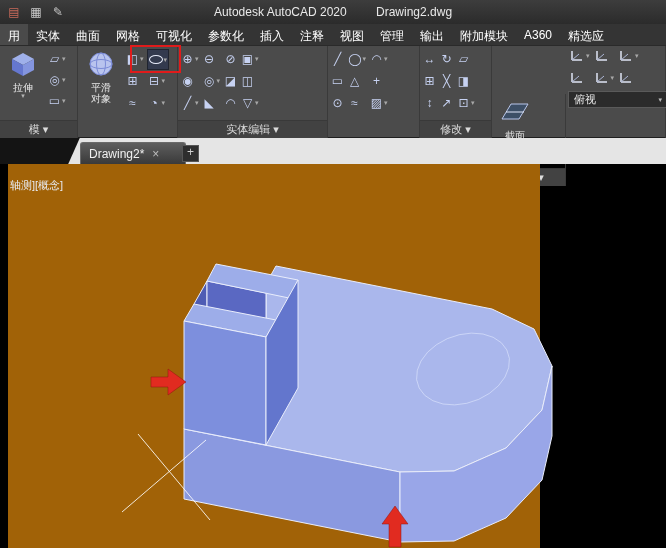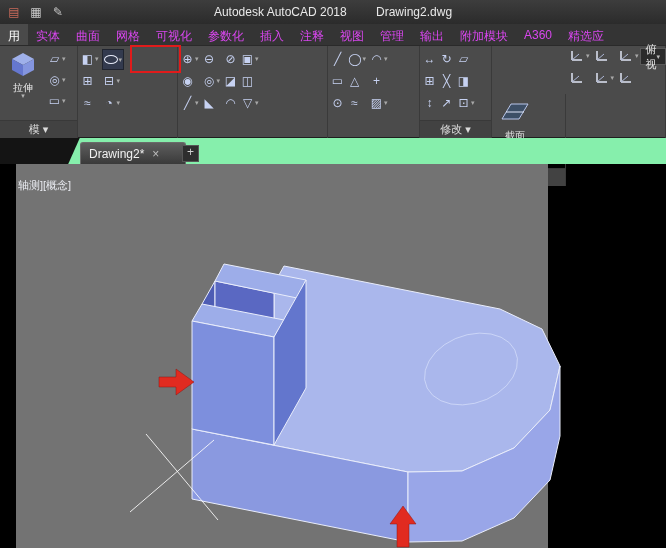--- a/index.html
+++ b/index.html
@@ -11,21 +11,21 @@
     background:linear-gradient(#3d3d3d,#2b2b2b);display:flex;align-items:center;}
   .tb-icons{display:flex;gap:6px;padding-left:6px;}
   .tb-icons .ticon{width:16px;height:16px;font-size:12px;line-height:16px;text-align:center;
     color:#c9c9c9;cursor:default;}
   .tb-icons .ticon:first-child{color:#c96a5a;}
   .tb-title{position:absolute;left:0;right:0;text-align:center;color:#e9e9e9;font-size:12px;}
   .tb-title .doc{margin-left:26px;}
   
   .ribbontabs{position:absolute;left:0;top:24px;width:666px;height:22px;background:#343434;
     display:flex;align-items:stretch;overflow:hidden;border-bottom:1px solid #2a2a2a;box-sizing:border-box;}
-  .rtab{color:#d946ef;font-size:12px;padding:4px 8px 0 8px;white-space:nowrap;cursor:default;}
+  .rtab{color:#ffffff;font-size:12px;padding:4px 8px 0 8px;white-space:nowrap;cursor:default;}
   .rtab.active{background:#4a4a4a;color:#ffffff;}
   
   .ribbonbody{position:absolute;left:0;top:46px;width:666px;height:92px;background:#4b4b4b;
     display:flex;border-bottom:1px solid #1f1f1f;box-sizing:border-box;}
   .panel{height:92px;display:flex;flex-direction:column;border-right:1px solid #3a3a3a;box-sizing:border-box;}
   .pbody{flex:1;display:flex;align-items:flex-start;padding:3px 2px 0 2px;gap:3px;overflow:hidden;}
   .plabel{height:17px;background:#424242;color:#dcdcdc;font-size:11px;text-align:center;
     line-height:16px;border-top:1px solid #393939;white-space:nowrap;overflow:hidden;cursor:default;}
   .bigbtn{display:flex;flex-direction:column;align-items:center;width:42px;padding-top:2px;cursor:default;}
   .bigbtn .blines{color:#e6e6e6;font-size:10px;line-height:11px;text-align:center;margin-top:1px;}
@@ -34,51 +34,51 @@
   .migrid{display:grid;grid-auto-rows:21px;column-gap:2px;row-gap:1px;}
   .mi{display:flex;align-items:center;height:19px;padding:0 1px;cursor:default;}
   .mi .g{color:#c7d2f2;font-size:12px;line-height:14px;min-width:13px;text-align:center;}
   .mi .dd{color:#a8a8a8;font-size:7px;margin-left:1px;}
   .mi.dark{background:#333a4e;border:1px solid #20242f;}
   .ellipse-ic{display:inline-block;width:12px;height:7px;border:1.5px solid #e8ecfa;border-radius:50%;}
   .vcombo{display:flex;align-items:center;justify-content:space-between;width:88px;height:15px;
     background:#2b2b2b;border:1px solid #5a5a5a;color:#e8e8e8;font-size:11px;padding:0 5px;
     margin-top:2px;cursor:default;}
   .vcombo .dd{font-size:7px;color:#bbb;}
-  .coordwrap{display:flex;flex-direction:row;align-items:flex-start;padding-left:2px;}
-  
-  .filebar{position:absolute;left:0;top:138px;width:666px;height:26px;background:#86efac;overflow:hidden;}
+  .coordwrap{display:flex;flex-direction:column;align-items:flex-start;padding-left:2px;}
+  
+  .filebar{position:absolute;left:0;top:138px;width:666px;height:26px;background:#e5e5e5;overflow:hidden;}
   .fwedge{position:absolute;left:-18px;top:0;width:92px;height:26px;background:#141414;
     transform:skewX(-24deg);}
   .ftab{position:absolute;left:80px;top:4px;height:22px;min-width:88px;padding:0 8px;
     background:linear-gradient(#5e5e5e,#383838);border:1px solid #6a6a6a;border-bottom:none;
     border-radius:3px 3px 0 0;color:#f0f0f0;font-size:12px;display:flex;align-items:center;gap:8px;cursor:default;}
   .ftab .fx{color:#bdbdbd;font-size:12px;cursor:default;}
   .fplus{position:absolute;left:182px;top:7px;width:15px;height:15px;background:#2e2e2e;
     border:1px solid #565656;color:#cfcfcf;font-size:12px;line-height:13px;text-align:center;cursor:default;}
   
-  .viewport{position:absolute;left:16px;top:164px;width:532px;height:384px;background:#737373;}
+  .viewport{position:absolute;left:8px;top:164px;width:532px;height:384px;background:#a16207;}
   .vplabel{position:absolute;left:2px;top:14px;color:#e8eaf0;font-size:11px;cursor:default;}
   #canvas{position:absolute;left:0;top:0;}
   
   .hl{position:absolute;border:2px solid #e01b1b;background:transparent;pointer-events:none;}
 </style>
 </head>
 <body>
 
 <div class="app">
 
   <div class="titlebar">
     <div class="tb-icons" id="tb-icons">
         <span class="ticon">▤</span>
         <span class="ticon">▦</span>
         <span class="ticon">✎</span>
       </div>
     <div class="tb-title">
-      <span>Autodesk AutoCAD 2018</span>
+      <span>Autodesk AutoCAD 2020</span>
       <span class="doc">Drawing2.dwg</span>
     </div>
   </div>
 
   <div class="ribbontabs" id="ribbon-tabs">
       <div class="rtab active">用</div>
       <div class="rtab">实体</div>
       <div class="rtab">曲面</div>
       <div class="rtab">网格</div>
       <div class="rtab">可视化</div>
@@ -119,20 +119,31 @@
             <div class="mi">
               <span class="g">▭</span>
               <span class="dd">▾</span>
             </div>
           </div>
         </div>
         <div class="plabel">模 ▾</div>
       </div>
       <div class="panel" style="width: 100px;">
         <div class="pbody">
+          <div class="bigbtn">
+            <div class="bicon"><svg width="26" height="26" viewBox="0 0 26 26">
+                <circle cx="13" cy="13" r="11" fill="#b9c4ee" stroke="#7c8cd8"></circle>
+                <ellipse cx="13" cy="13" rx="11" ry="4.5" fill="none" stroke="#7c8cd8"></ellipse>
+                <ellipse cx="13" cy="13" rx="4.5" ry="11" fill="none" stroke="#7c8cd8"></ellipse>
+              </svg></div>
+            <div class="blines">
+              <div>平滑</div>
+              <div>对象</div>
+            </div>
+          </div>
           <div class="migrid" style="grid-template-columns: repeat(2, auto);">
             <div class="mi">
               <span class="g">◧</span>
               <span class="dd">▾</span>
             </div>
             <div class="mi dark">
               <span class="ellipse-ic"></span>
               <span class="dd">▾</span>
             </div>
             <div class="mi">
@@ -191,20 +202,21 @@
             </div>
             <div class="mi">
               <span class="g">◠</span>
             </div>
             <div class="mi">
               <span class="g">▽</span>
               <span class="dd">▾</span>
             </div>
           </div>
         </div>
+        <div class="plabel">实体编辑 ▾</div>
       </div>
       <div class="panel" style="width: 92px;">
         <div class="pbody">
           <div class="migrid" style="grid-template-columns: repeat(3, auto);">
             <div class="mi">
               <span class="g">╱</span>
             </div>
             <div class="mi">
               <span class="g">◯</span>
               <span class="dd">▾</span>

